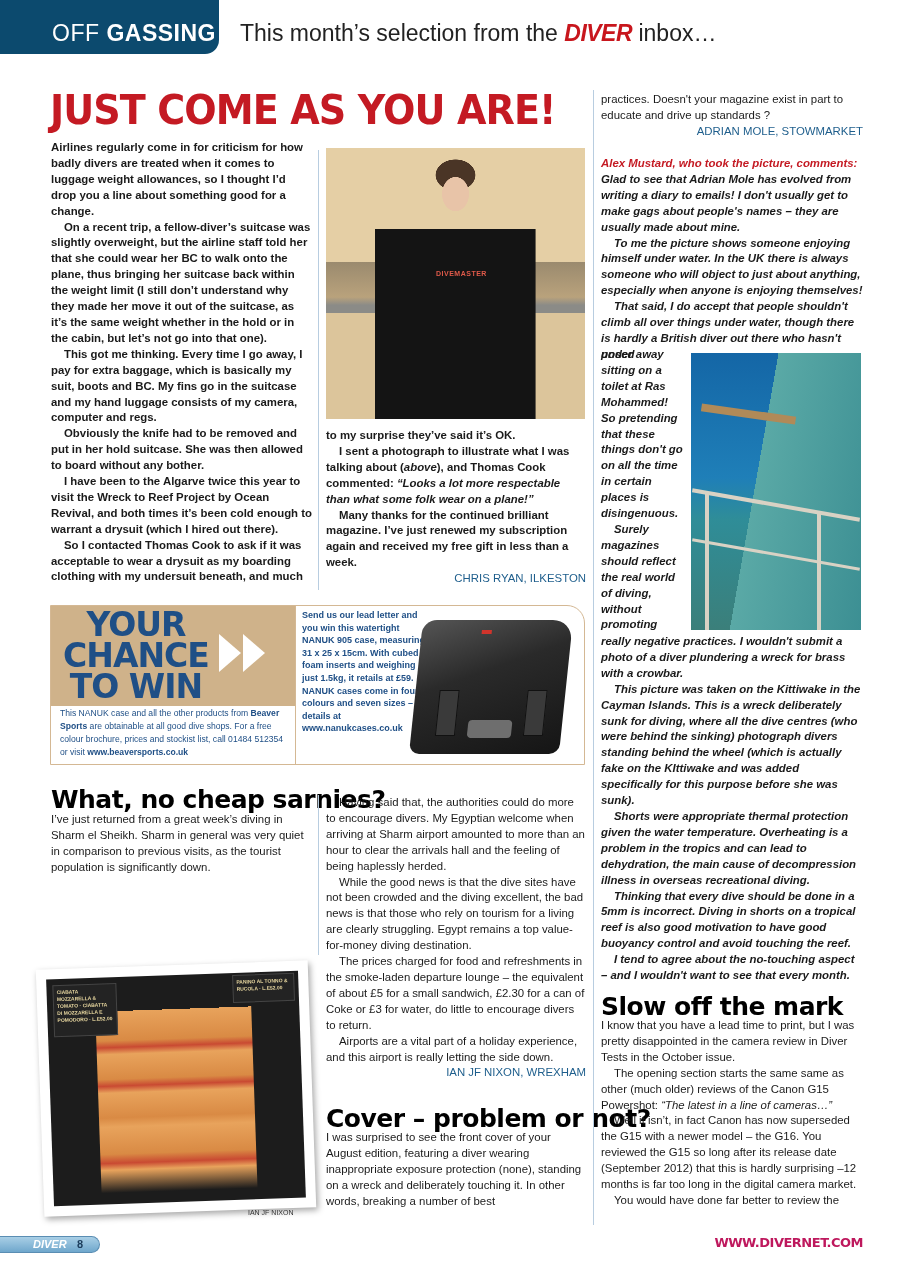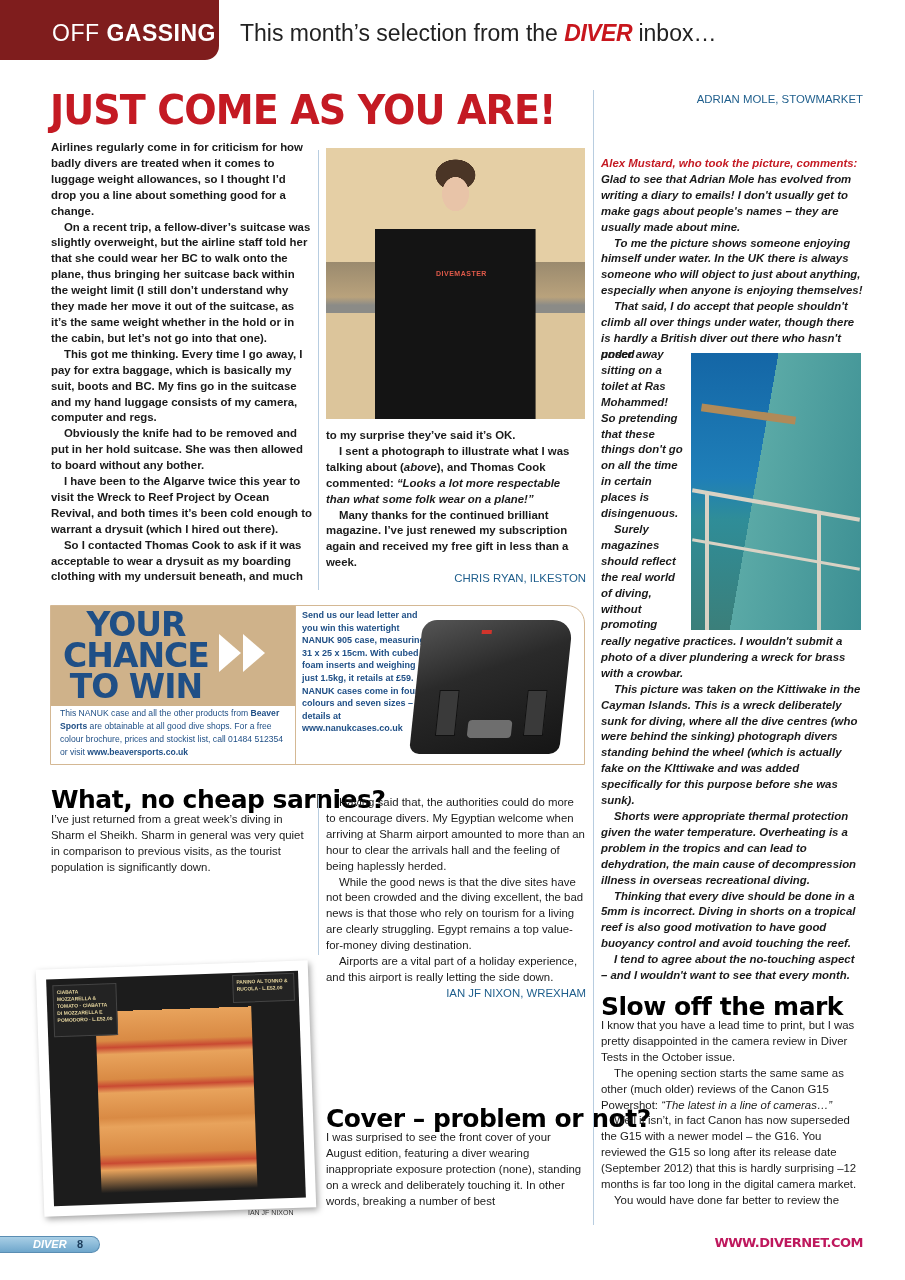--- a/index.html
+++ b/index.html
@@ -1,21 +1,21 @@
 <!DOCTYPE html>
 <html><head>
 <meta charset="utf-8">
 <style>
   * { margin: 0; padding: 0; box-sizing: border-box; }
   html, body { width: 905px; height: 1280px; background: #ffffff; overflow: hidden; }
   body { position: relative; font-family: "Liberation Sans", sans-serif; color: #1a1a1a; }
 
   .header-tab {
-    position: absolute; left: 0; top: 0; width: 219px; height: 60px;
-    background: #7f1d1d; border-bottom-right-radius: 14px;
+    position: absolute; left: 0; top: 0; width: 219px; height: 54px;
+    background: #0c4a6e; border-bottom-right-radius: 14px;
   }
   .header-tab .section-label {
     position: absolute; left: 52px; top: 20px; font-size: 23px; color: #ffffff; letter-spacing: 0.5px;
   }
   .header-tab .section-label b { font-weight: bold; }
   .header-strap {
     position: absolute; left: 240px; top: 20px; font-size: 23px; color: #222; font-weight: normal;
   }
   .header-strap .brand { color: #c8161d; font-weight: bold; font-style: italic; letter-spacing: -0.5px; }
 
@@ -193,31 +193,33 @@
   <div class="inner">
     <div class="sign">CIABATA MOZZARELLA &amp; TOMATO · CIABATTA DI MOZZARELLA E POMODORO · L.E52.00</div>
     <div class="sign sign2">PANINO AL TONNO &amp; RUCOLA · L.E52.00</div>
   </div>
 </div>
 <div class="photo-credit">IAN JF NIXON</div>
 
 <div class="col reg" style="left:326px; top:795px; width:260px;">
   <p>Having said that, the authorities could do more to encourage divers. My Egyptian welcome when arriving at Sharm airport amounted to more than an hour to clear the arrivals hall and the feeling of being haplessly herded.</p>
   <p>While the good news is that the dive sites have not been crowded and the diving excellent, the bad news is that those who rely on tourism for a living are clearly struggling. Egypt remains a top value-for-money diving destination.</p>
+  <p>The prices charged for food and refreshments in the smoke-laden departure lounge – the equivalent of about £5 for a small sandwich, £2.30 for a can of Coke or £3 for water, do little to encourage divers to return.</p>
   <p>Airports are a vital part of a holiday experience, and this airport is really letting the side down.</p>
   <div class="sig">IAN JF NIXON, WREXHAM</div>
 </div>
 
 <div class="subhead" style="left:326px; top:1104px;">Cover – problem or not?</div>
 <div class="col reg" style="left:326px; top:1130px; width:260px;">
   <p class="first">I was surprised to see the front cover of your August edition, featuring a diver wearing inappropriate exposure protection (none), standing on a wreck and deliberately touching it. In other words, breaking a number of best</p>
 </div>
 <div class="vrule" style="left:593px; top:90px; height:1135px;"></div>
 
 <div class="col reg" style="left:601px; top:92px; width:262px;">
+  <p class="first">practices. Doesn't your magazine exist in part to educate and drive up standards ?</p>
   <div class="sig">ADRIAN MOLE, STOWMARKET</div>
 </div>
 
 <div class="col bold ital" style="left:601px; top:156px; width:262px;">
   <p class="first comment-lead">Alex Mustard, who took the picture, comments:</p>
   <p class="first">Glad to see that Adrian Mole has evolved from writing a diary to emails! I don't usually get to make gags about people's names – they are usually made about mine.</p>
   <p>To me the picture shows someone enjoying himself under water. In the UK there is always someone who will object to just about anything, especially when anyone is enjoying themselves!</p>
   <p>That said, I do accept that people shouldn't climb all over things under water, though there is hardly a British diver out there who hasn't posed</p>
 </div>
 

